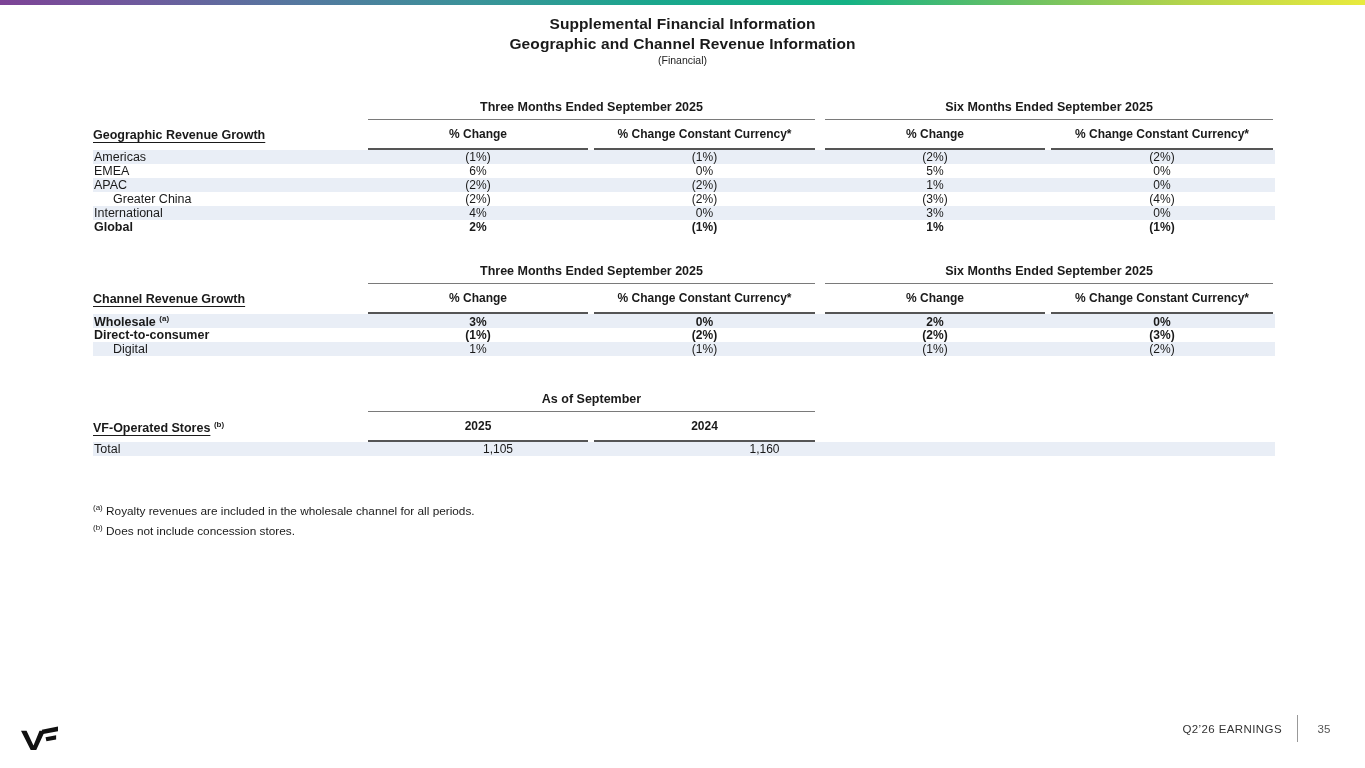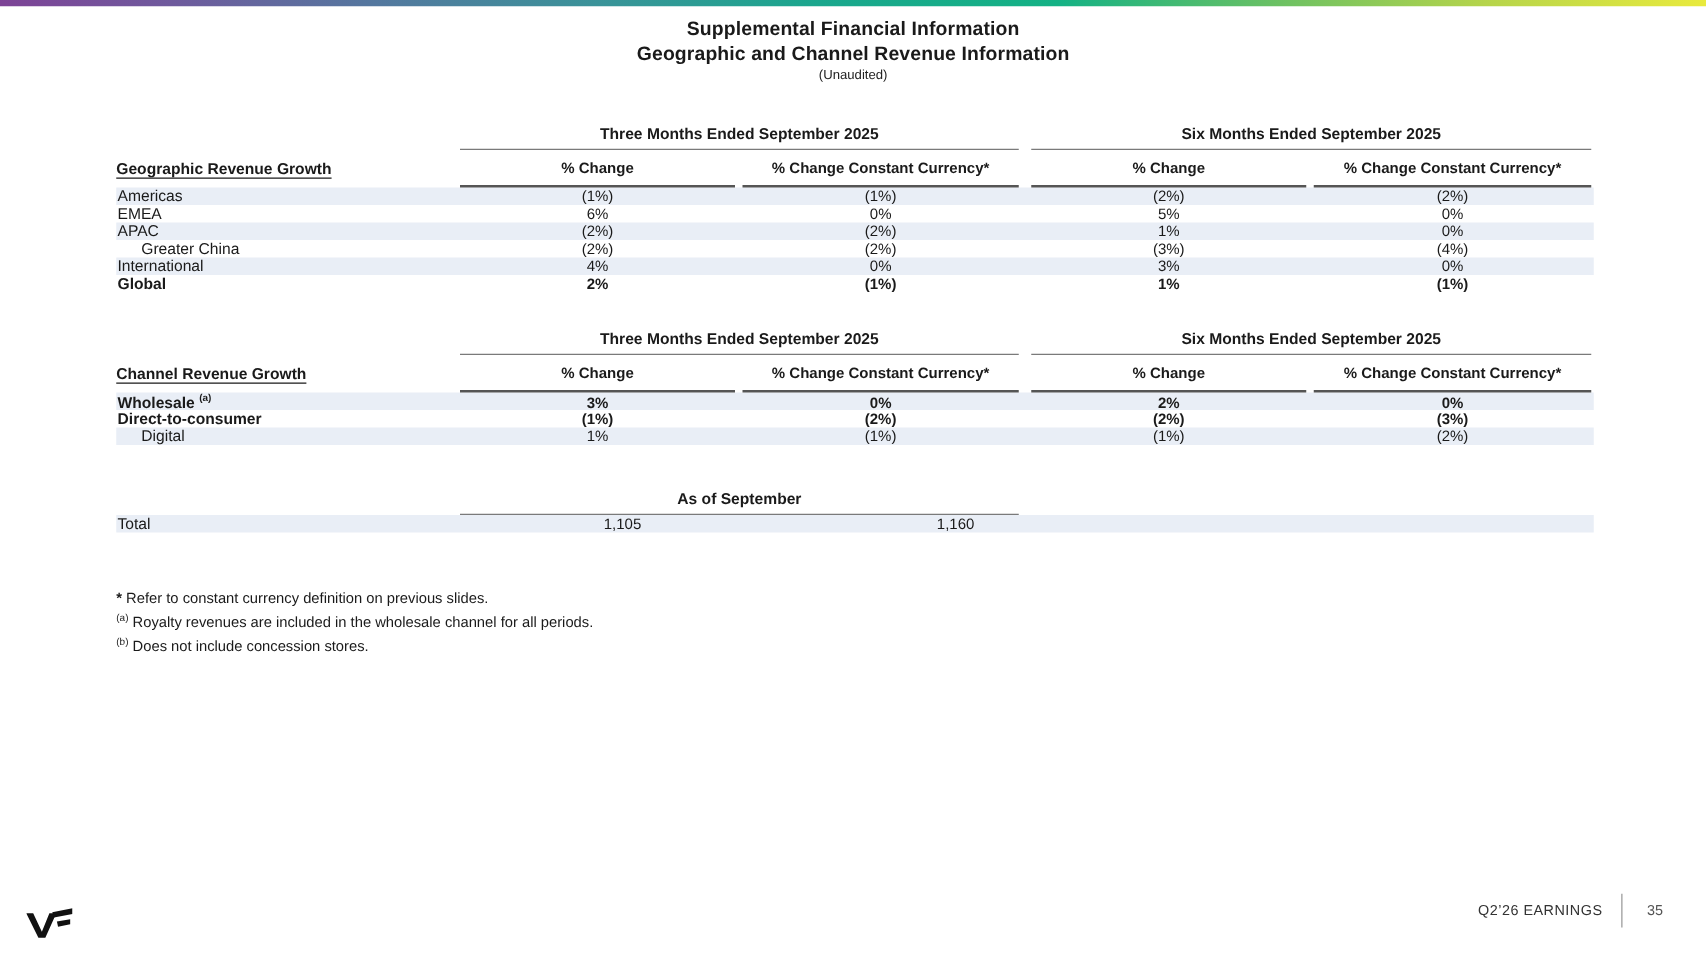--- a/index.html
+++ b/index.html
@@ -83,21 +83,21 @@
   .pagenum { font-size:11.5px; color:#555; min-width:22px; text-align:center; }
 </style>
 </head>
 <body>
 
 <div class="topbar"></div>
 
 <div class="title-block">
   <div class="title-main">Supplemental Financial Information</div>
   <div class="title-main">Geographic and Channel Revenue Information</div>
-  <div class="title-unaudited">(Unaudited)</div>
+  <div class="title-unaudited">(Financial)</div>
 </div>
 
 <div class="tblwrap t1">
   <div class="ghead">
     <div class="gcell gA">Three Months Ended September 2025</div>
     <div class="gcell gB">Six Months Ended September 2025</div>
   </div>
   <div class="shead">
     <div class="rowhead"><span class="uln">Geographic Revenue Growth</span></div>
     <div class="scell sc1">% Change</div>
@@ -181,29 +181,33 @@
     <div class="val c2">(1%)</div>
     <div class="val c3">(1%)</div>
     <div class="val c4">(2%)</div>
   </div>
 </div>
 
 <div class="tblwrap t3">
   <div class="ghead">
     <div class="gcell gA">As of September</div>
   </div>
+  <div class="shead">
+    <div class="rowhead"><span class="uln">VF-Operated Stores</span> <sup>(b)</sup></div>
+    <div class="scell sc1">2025</div>
+    <div class="scell sc2">2024</div>
+  </div>
   <div class="trow shade">
     <div class="cell-label">Total</div>
     <div class="val c1">1,105</div>
     <div class="val c2">1,160</div>
   </div>
 </div>
 
 <div class="footnotes">
-  <div class="fn"><span class="star">*</span> <span>Refer to constant currency definition on previous slides.</span></div>
   <div class="fn"><sup>(a)</sup> <span>Royalty revenues are included in the wholesale channel for all periods.</span></div>
   <div class="fn"><sup>(b)</sup> <span>Does not include concession stores.</span></div>
 </div>
 
 <svg class="logo" viewBox="0 0 40 30" xmlns="http://www.w3.org/2000/svg" aria-hidden="true">
   <polygon points="0,6 6,6 13.5,22 20,6 26,6 16.5,27 10.5,27" fill="#111"></polygon>
   <polygon points="22.5,5 40,1.5 40,6.5 24,9.5" fill="#111"></polygon>
   <polygon points="26.5,13 38,11 38,15.5 27.5,17.5" fill="#111"></polygon>
 </svg>
 

